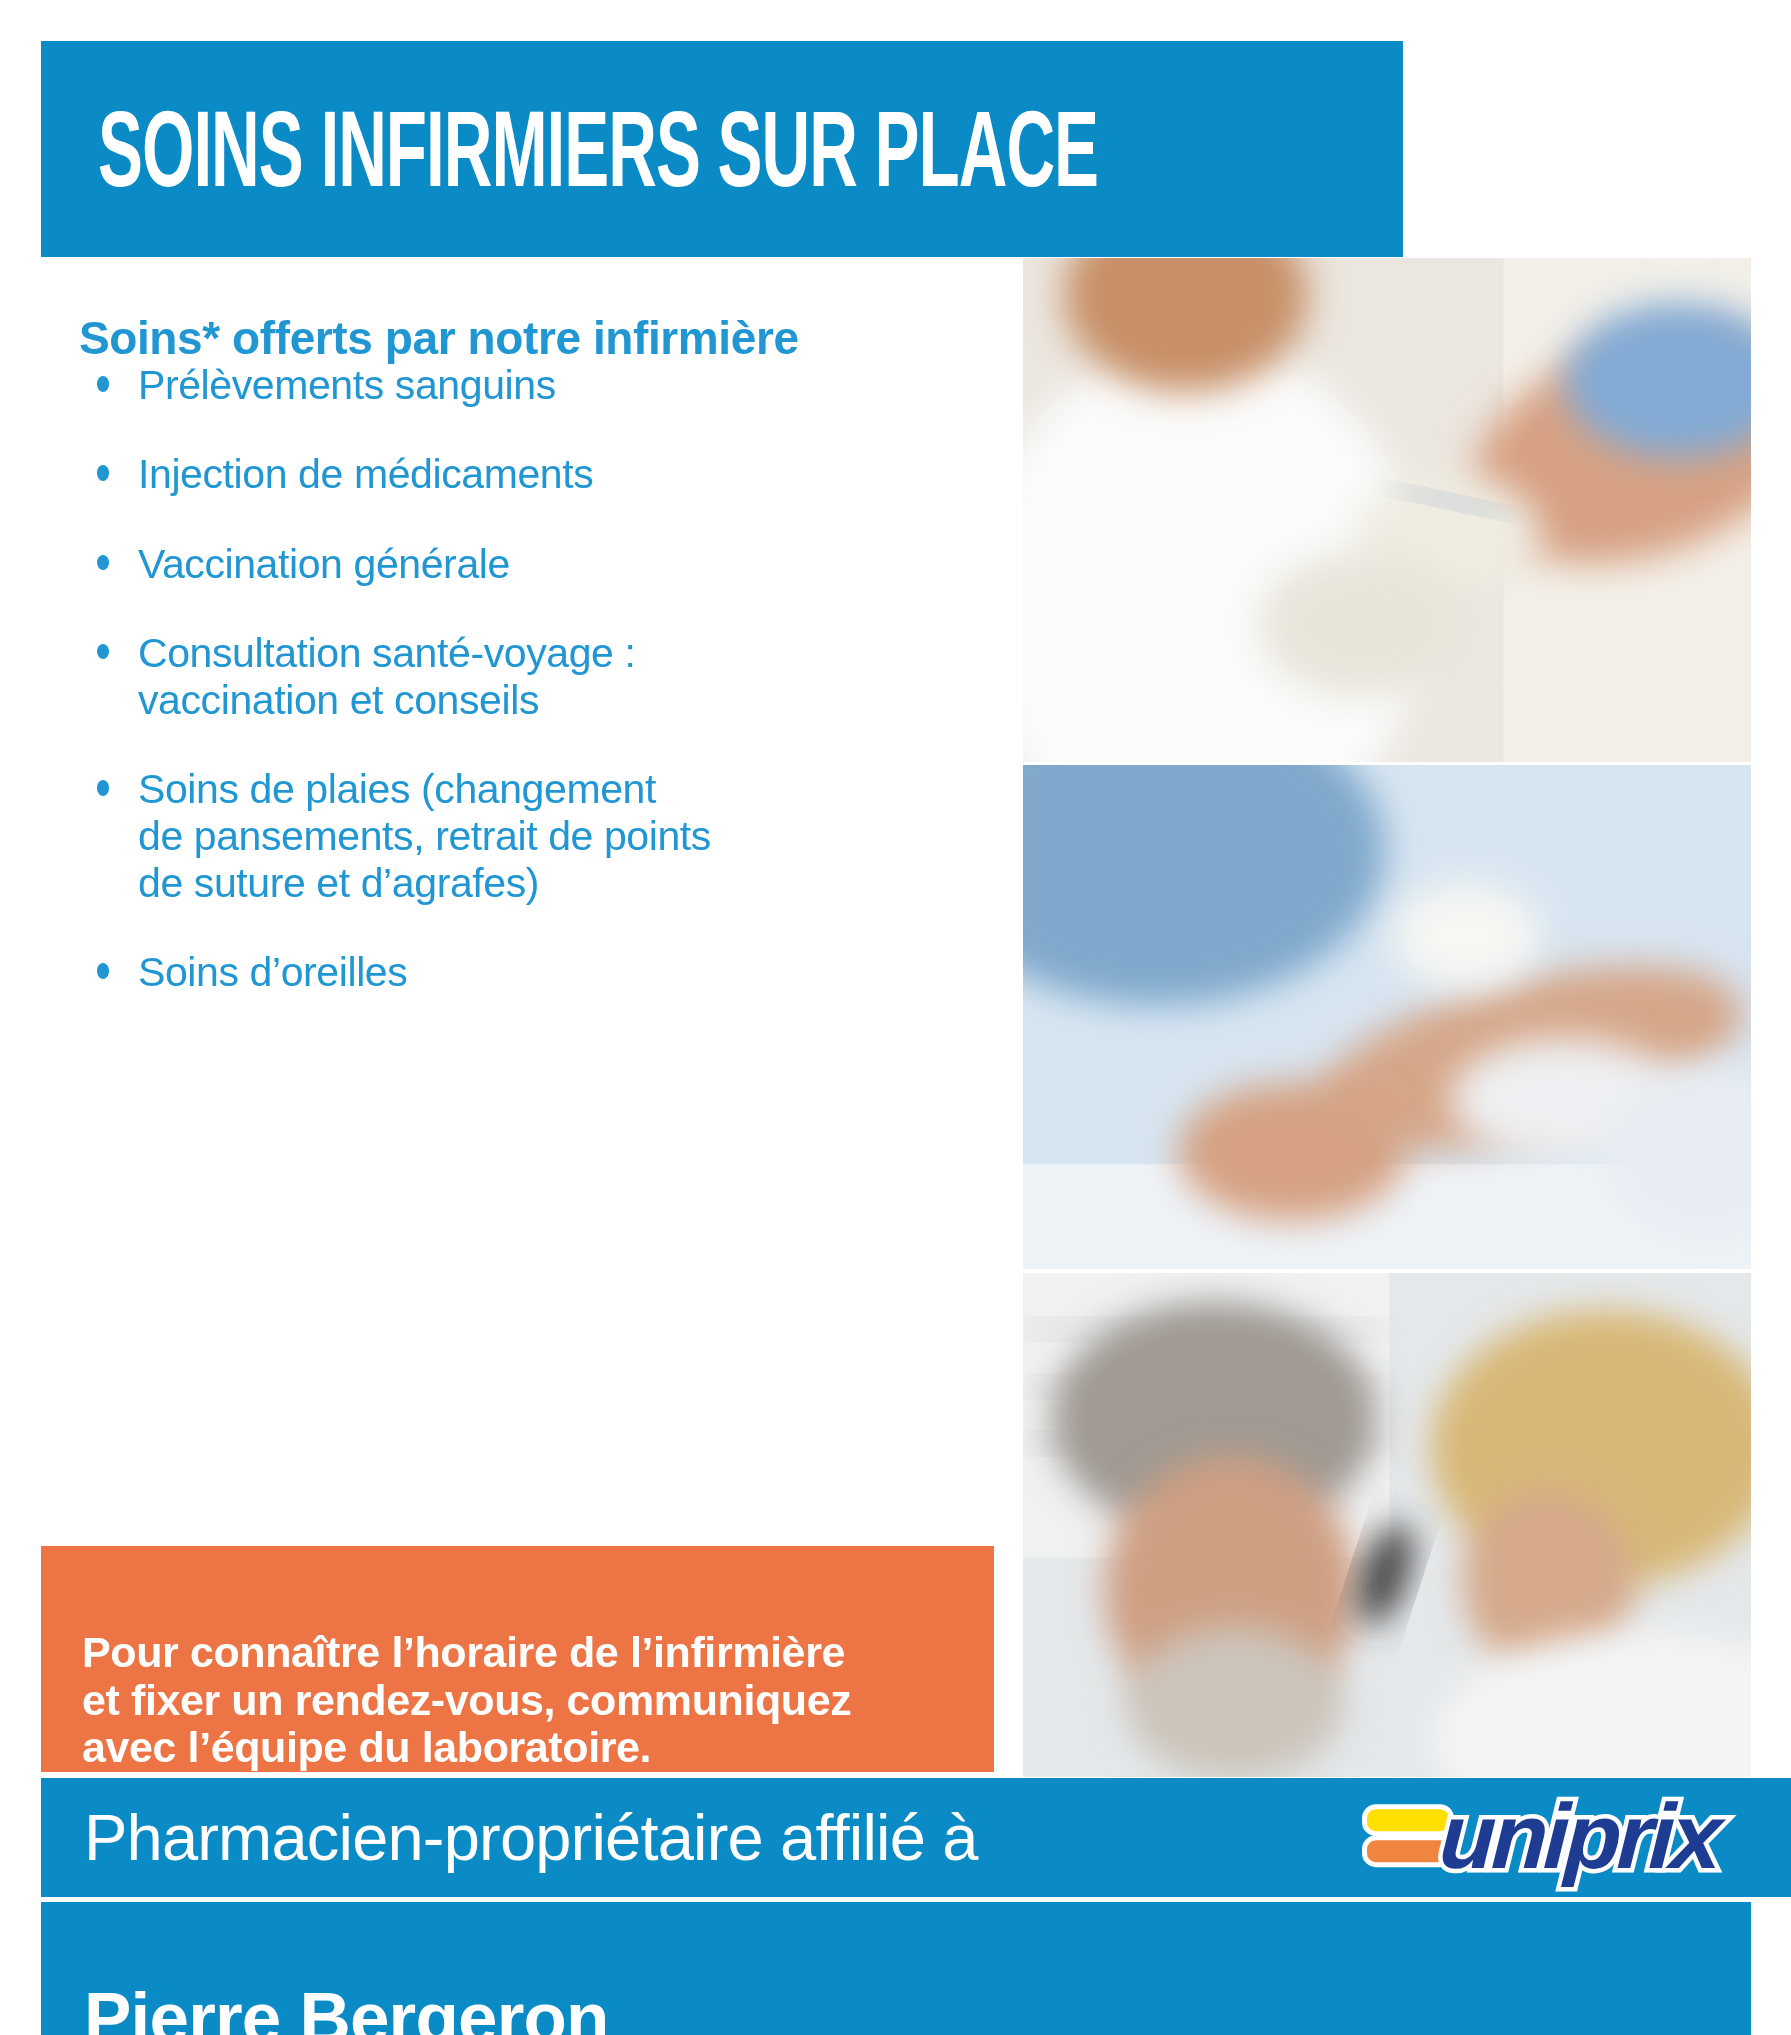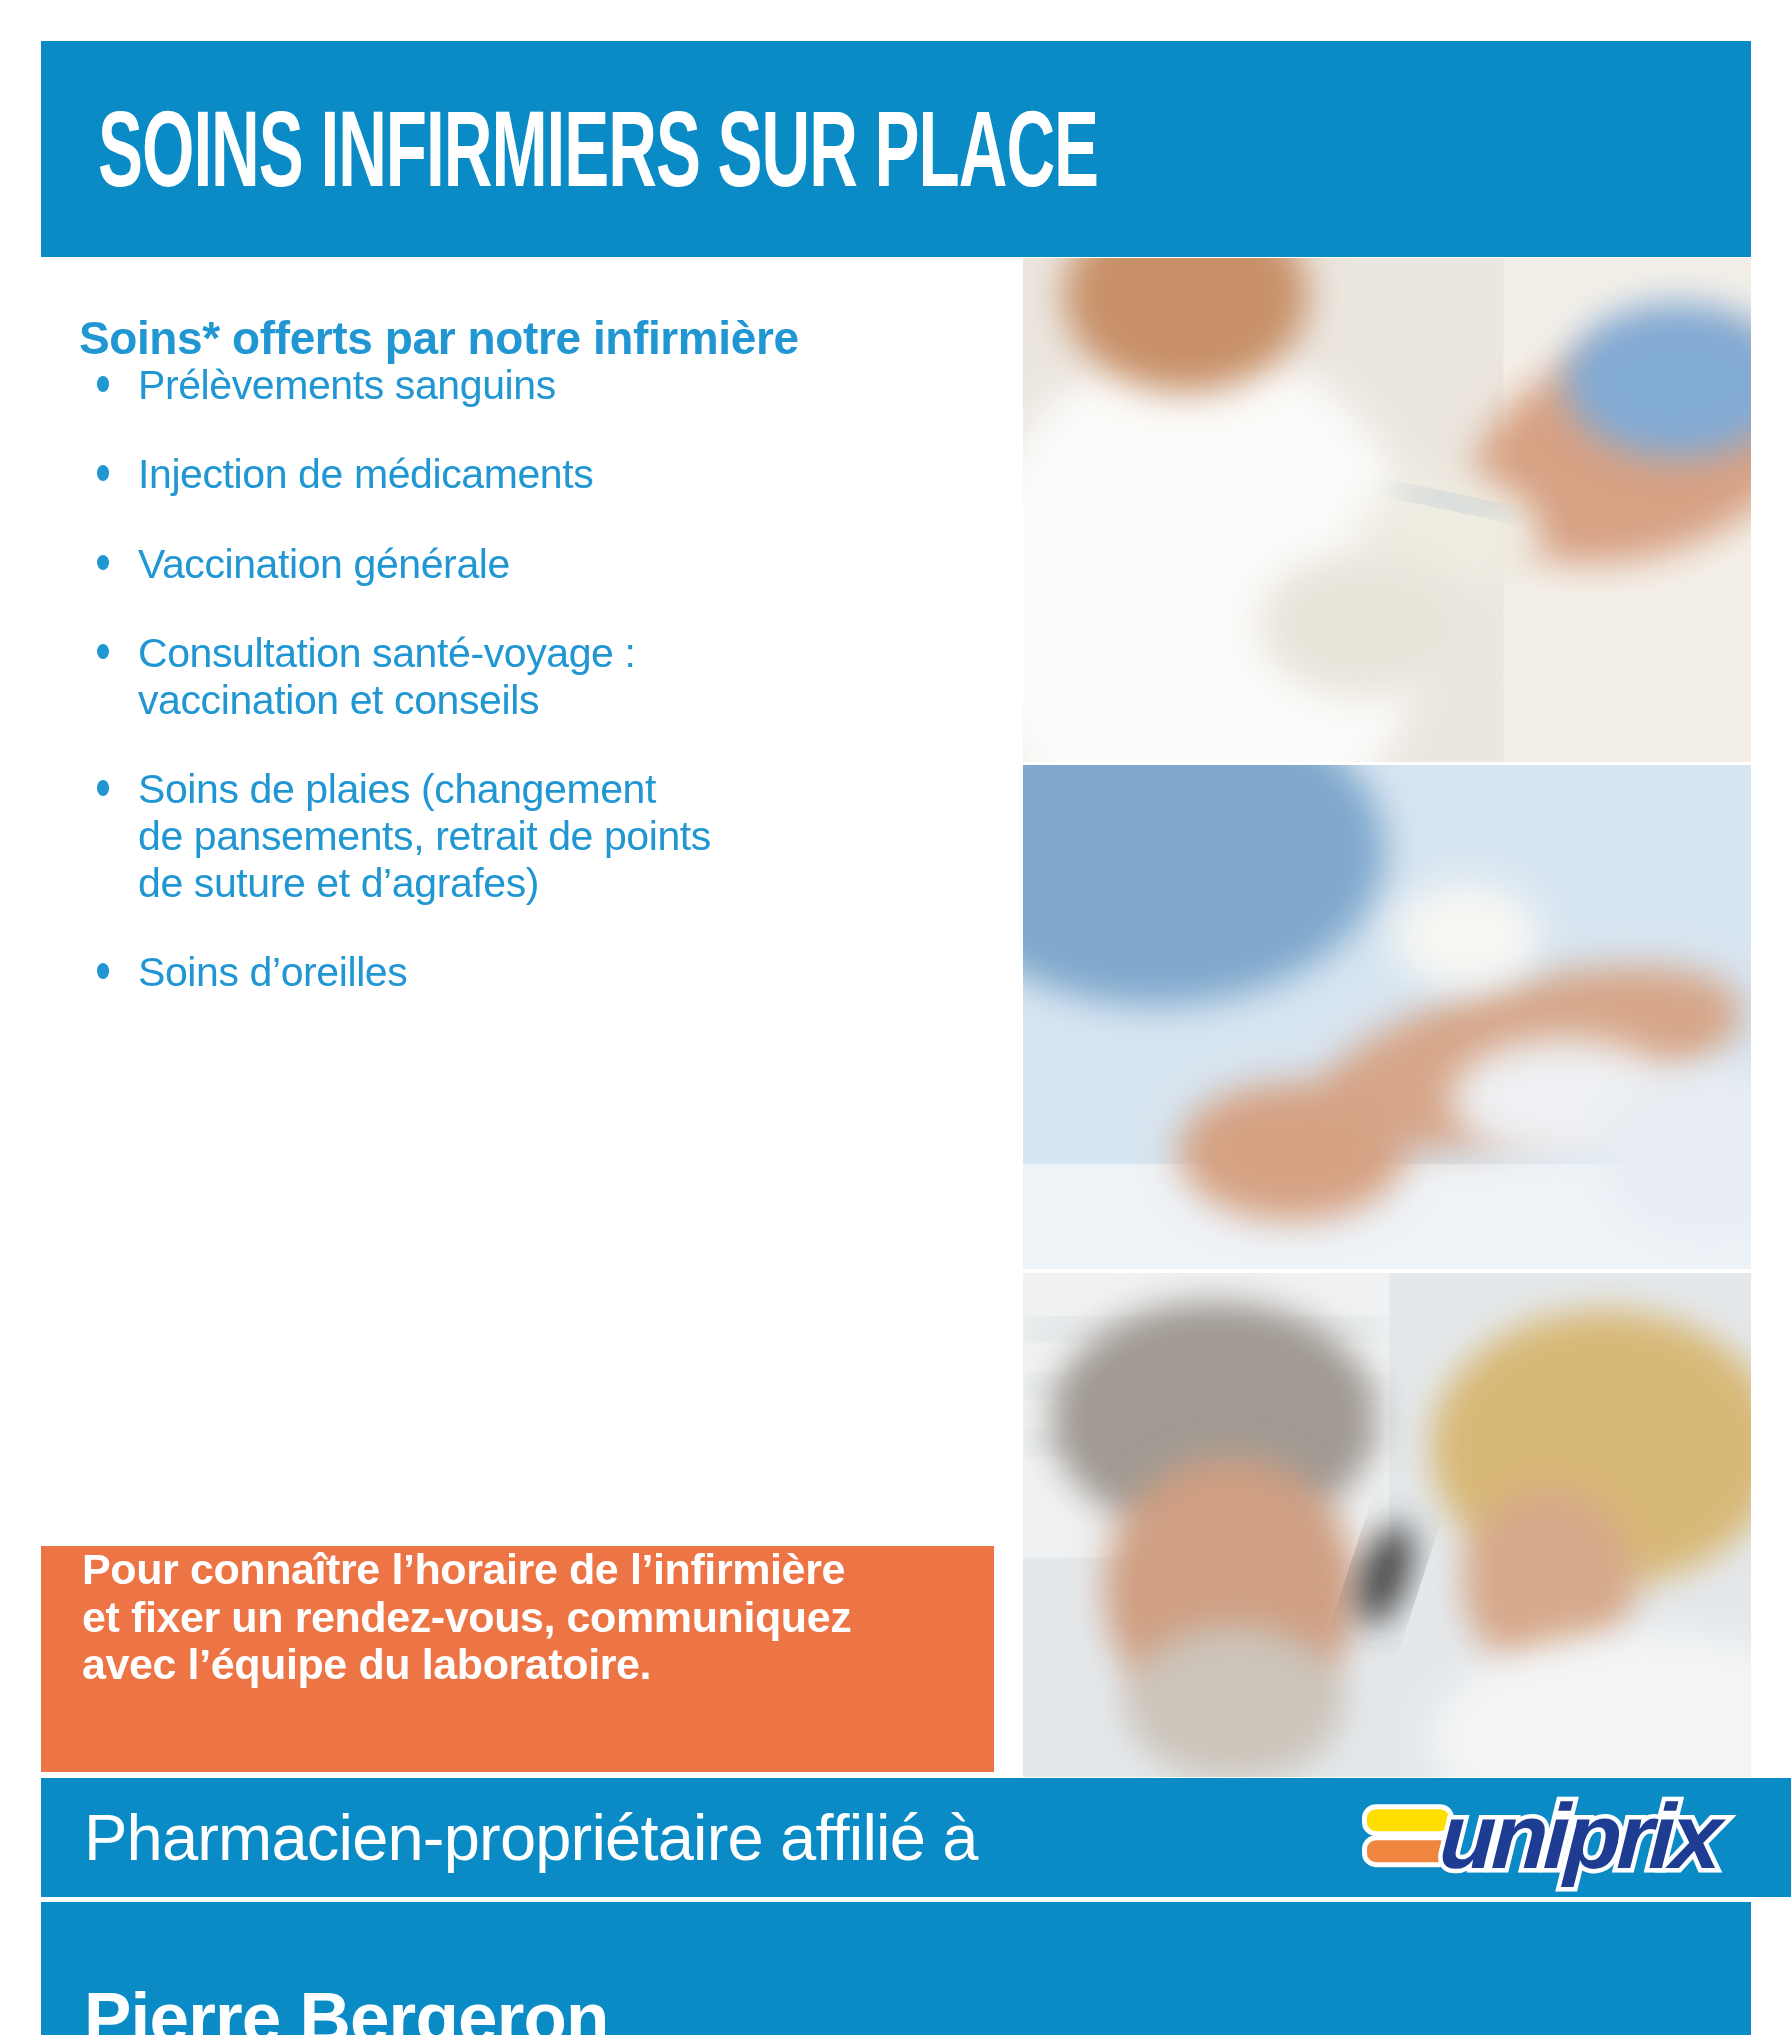--- a/index.html
+++ b/index.html
@@ -9,21 +9,21 @@
   .page {
     position:relative;
     width:1791px; height:2280px;
     background:#ffffff;
     overflow:hidden;
   }
 
   
   .topbar {
     position:absolute; left:41px; top:41px;
-    width:1710px; height:216px;
+    width:1362px; height:216px;
     background:#0a8bc6;
     display:flex; align-items:center;
   }
   .topbar h1 {
     margin-left:57px;
     color:#ffffff;
     font-size:107px;
     font-weight:bold;
     letter-spacing:-1.6px;
     transform:scaleX(0.63);
@@ -75,21 +75,21 @@
     font-size:22.4px;
     color:#332d2e;
     letter-spacing:0;
   }
 
   
   .cta {
     position:absolute; left:41px; top:1546px;
     width:953px; height:226px;
     background:#ed7444;
-    display:flex; align-items:flex-start;
+    display:flex; align-items:flex-end;
     color:#ffffff;
   }
   .cta .cta-text {
     margin-left:41px;
     font-size:43px;
     font-weight:bold;
     line-height:1.11;
     white-space:pre-line;
     letter-spacing:-0.4px;
   }

